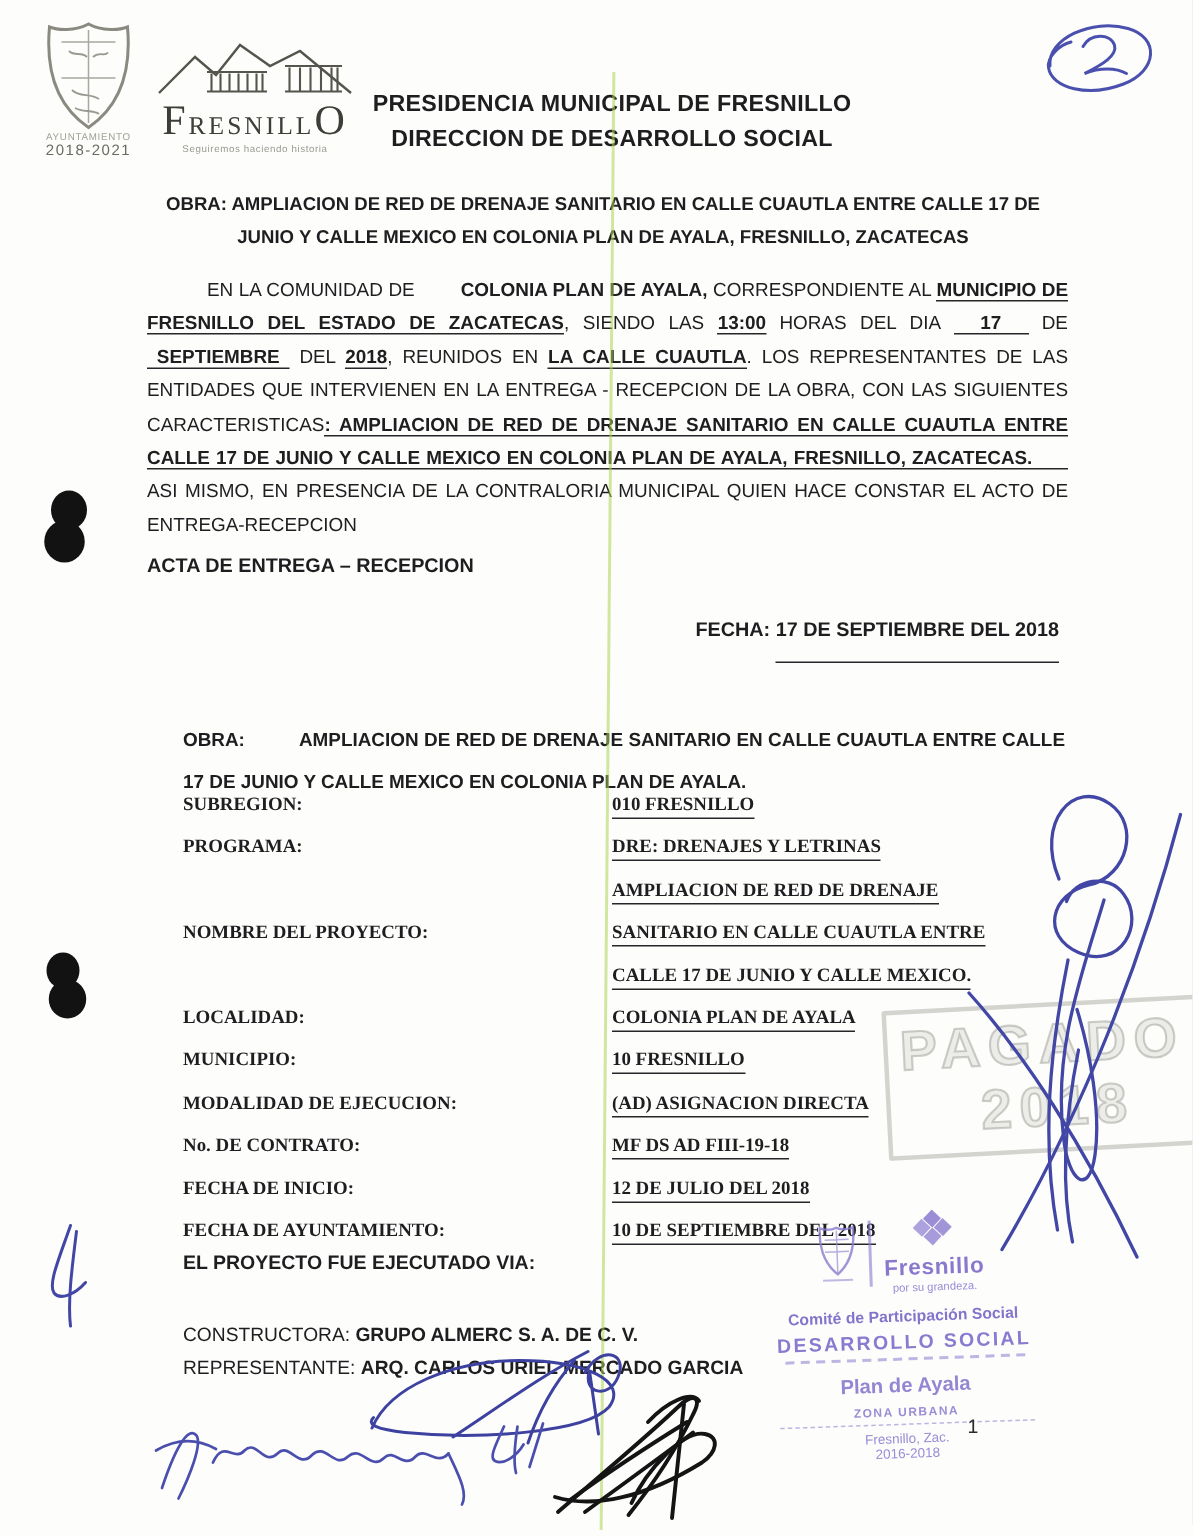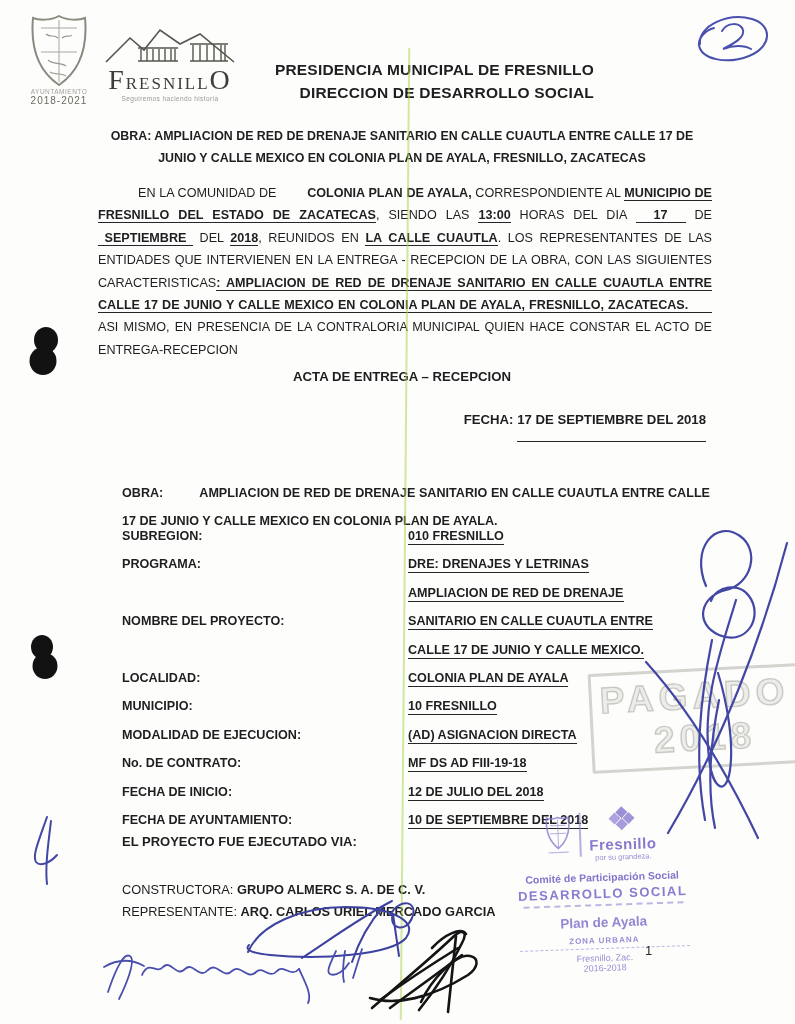--- a/index.html
+++ b/index.html
@@ -13,35 +13,35 @@
   
   .shield-block{left:20px;top:12px;width:78px;text-align:center;color:#82827a;}
   .shield-block svg{display:block;margin:0 auto;}
   .shield-cap1{font-size:6.5px;letter-spacing:.5px;color:#a0a098;white-space:nowrap;}
   .shield-cap2{font-size:10px;color:#6a6a62;letter-spacing:1px;}
   .fres-logo{left:100px;top:26px;width:140px;text-align:center;color:#4a4a44;}
   .fres-word{font-family:"Liberation Serif","DejaVu Serif",serif;font-size:17px;letter-spacing:2px;color:#3e3e38;line-height:1;margin-top:-2px;white-space:nowrap;}
   .fres-word .big{font-size:28px;}
   .fres-tag{font-size:6.5px;color:#9a9a92;letter-spacing:.4px;margin-top:1px;}
   
-  .doc-title{left:222px;top:58px;width:372px;text-align:right;font-weight:bold;font-size:15.5px;line-height:23px;letter-spacing:.2px;}
+  .doc-title{left:222px;top:58px;width:372px;text-align:center;font-weight:bold;font-size:15.5px;line-height:23px;letter-spacing:.2px;}
   
   .obra-banner{left:98px;top:126px;width:608px;text-align:center;font-weight:bold;font-size:12.4px;line-height:21.5px;}
   .intro{left:98px;top:182px;width:614px;font-size:12.6px;line-height:22.4px;text-align:justify;text-indent:40px;}
   .sn{font-weight:400;}
   .sb{font-weight:700;margin-left:27px;}
   .sbu{font-weight:700;border-bottom:1.6px solid #26262a;}
   .su{border-bottom:1.6px solid #26262a;}
-  .acta-title{left:98px;top:369px;width:608px;text-align:center;font-weight:bold;font-size:13.2px;}
+  .acta-title{left:98px;top:369px;width:608px;font-weight:bold;font-size:13.2px;}
   .fecha-line{left:98px;top:412px;width:608px;text-align:right;font-weight:bold;font-size:13.2px;}
   .fecha-line .sbu{padding-bottom:14px;}
   .obra-field{left:122px;top:479px;width:588px;font-size:12.6px;font-weight:bold;line-height:28px;text-align:justify;}
   .obra-gap{display:inline-block;width:36px;}
   .fields{left:122px;top:529px;width:588px;font-size:12.6px;}
-  .frow{display:flex;height:28.4px;align-items:flex-start;}
+  .frow{display:flex;height:28.4px;align-items:flex-start;font-family:Liberation Serif, serif;}
   .flab{width:286px;font-weight:bold;flex:0 0 286px;}
   .fval{font-weight:bold;border-bottom:1.7px solid #26262a;padding-bottom:1px;white-space:nowrap;}
   .exec-via{left:122px;top:834px;font-weight:bold;font-size:13px;}
   .contractor{left:122px;top:879px;font-size:12.8px;line-height:21.5px;}
   .contractor .lab{font-weight:400;}
   .contractor .val{font-weight:700;}
   .page-num{left:645px;top:943px;font-size:13px;color:#2a2a2c;}
   
   .faded-stamp{
     left:590px;top:668px;width:230px;height:100px;

